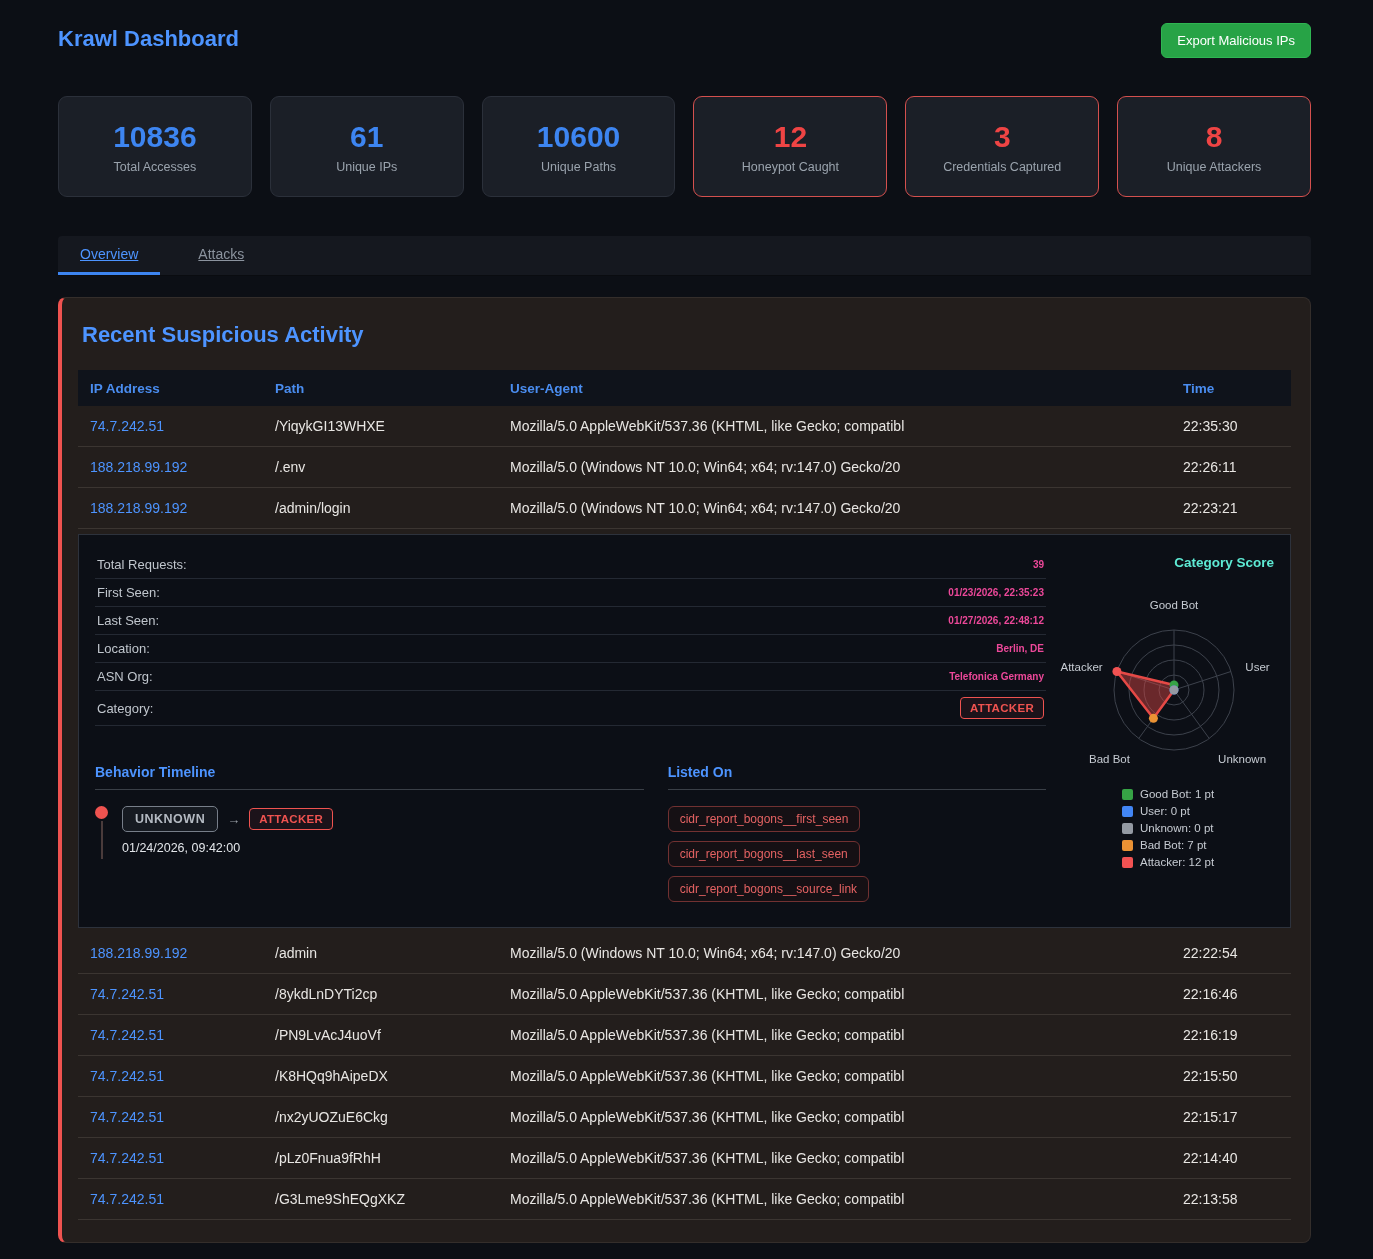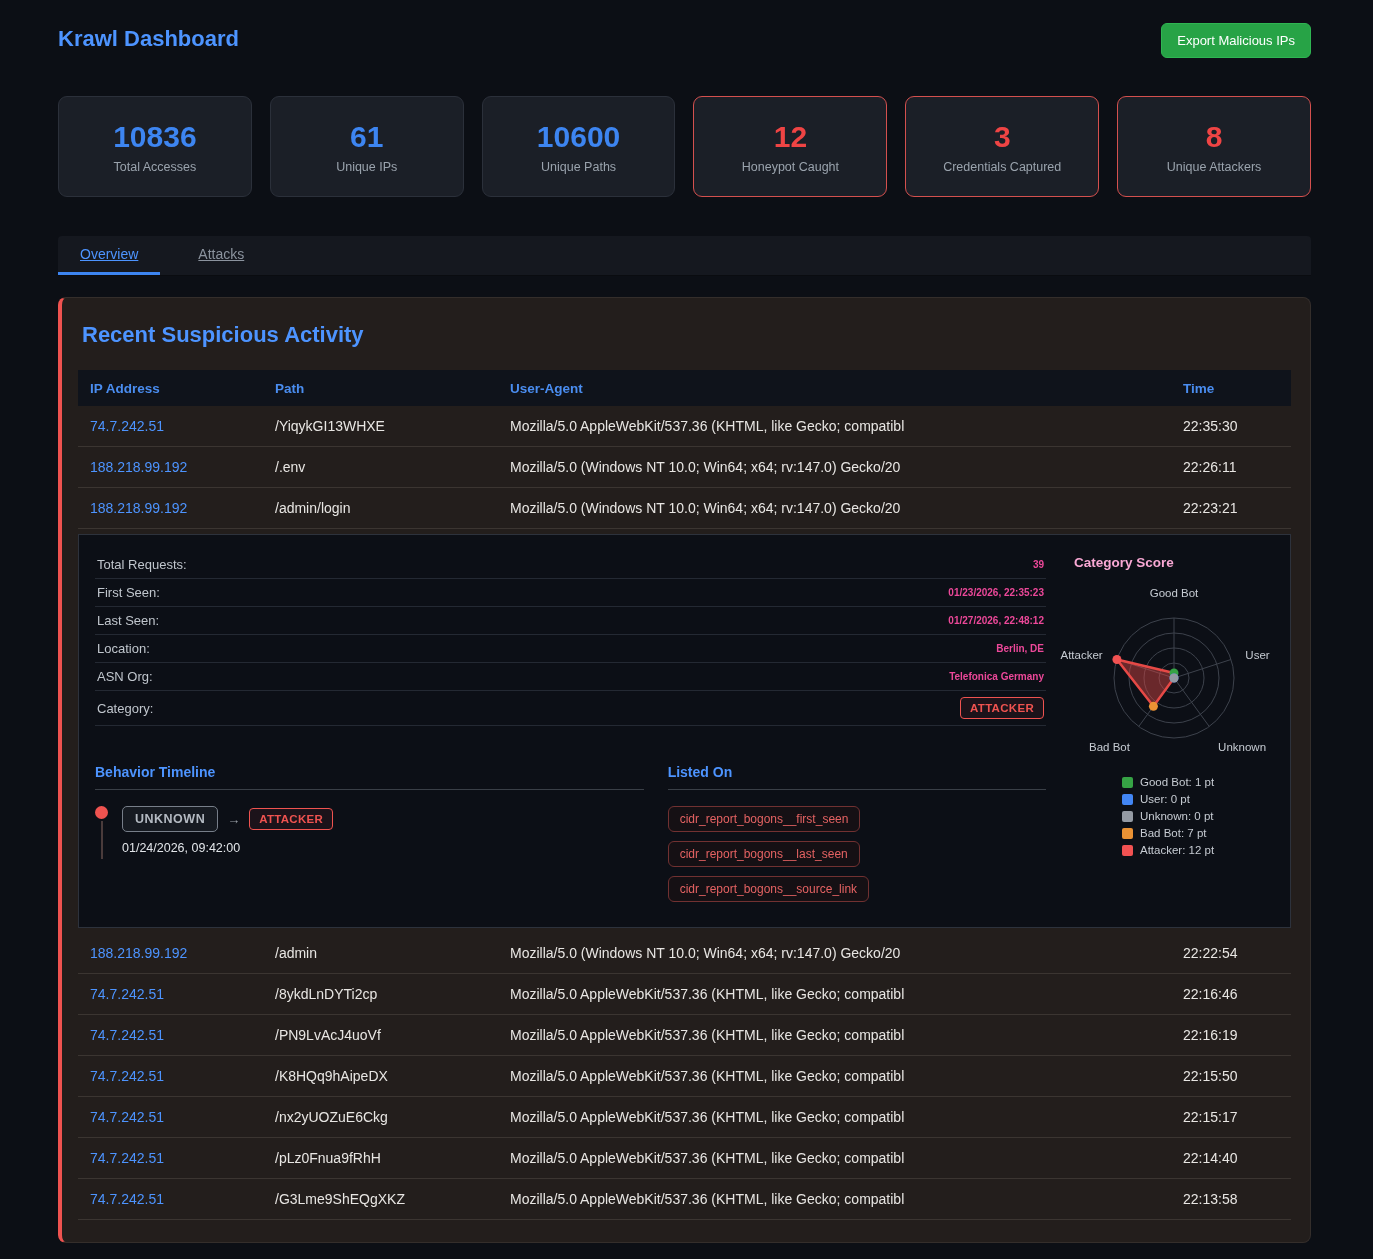--- a/index.html
+++ b/index.html
@@ -60,21 +60,21 @@
   .tl-line { width:2px; flex:1; min-height:38px; background:#4a3b3b; margin-top:2px; }
   .tl-badges { display:flex; align-items:center; gap:9px; }
   .tl-arrow { color:#9aa0a8; font-size:13px; }
   .tl-time { margin-top:9px; font-size:12.5px; color:#e2e5e9; }
   .listed-badges { display:flex; flex-wrap:wrap; }
   .listed-badge { font-size:12px; color:#e46262; border:1px solid #713131; background:#151014; border-radius:6px;
     padding:5px 11px; margin:0 9px 9px 0; cursor:pointer; }
 
   
   .radar-col { padding-top:4px; }
-  .radar-title { text-align:left; color:#f9a8d4; font-size:13.5px; font-weight:bold; margin-bottom:10px; }
+  .radar-title { text-align:right; color:#5eead4; font-size:13.5px; font-weight:bold; margin-bottom:22px; }
   .radar-svg { display:block; margin:0 auto; overflow:visible; }
   .legend { margin-top:0; padding-left:48px; }
   .legend-item { display:flex; align-items:center; gap:7px; margin-bottom:5px; }
   .legend-swatch { width:11px; height:11px; border-radius:2px; flex:none; }
   .legend-label { font-size:11.5px; color:#c6cbd2; }
 </style>
 </head>
 <body>
 
 <div class="container">

